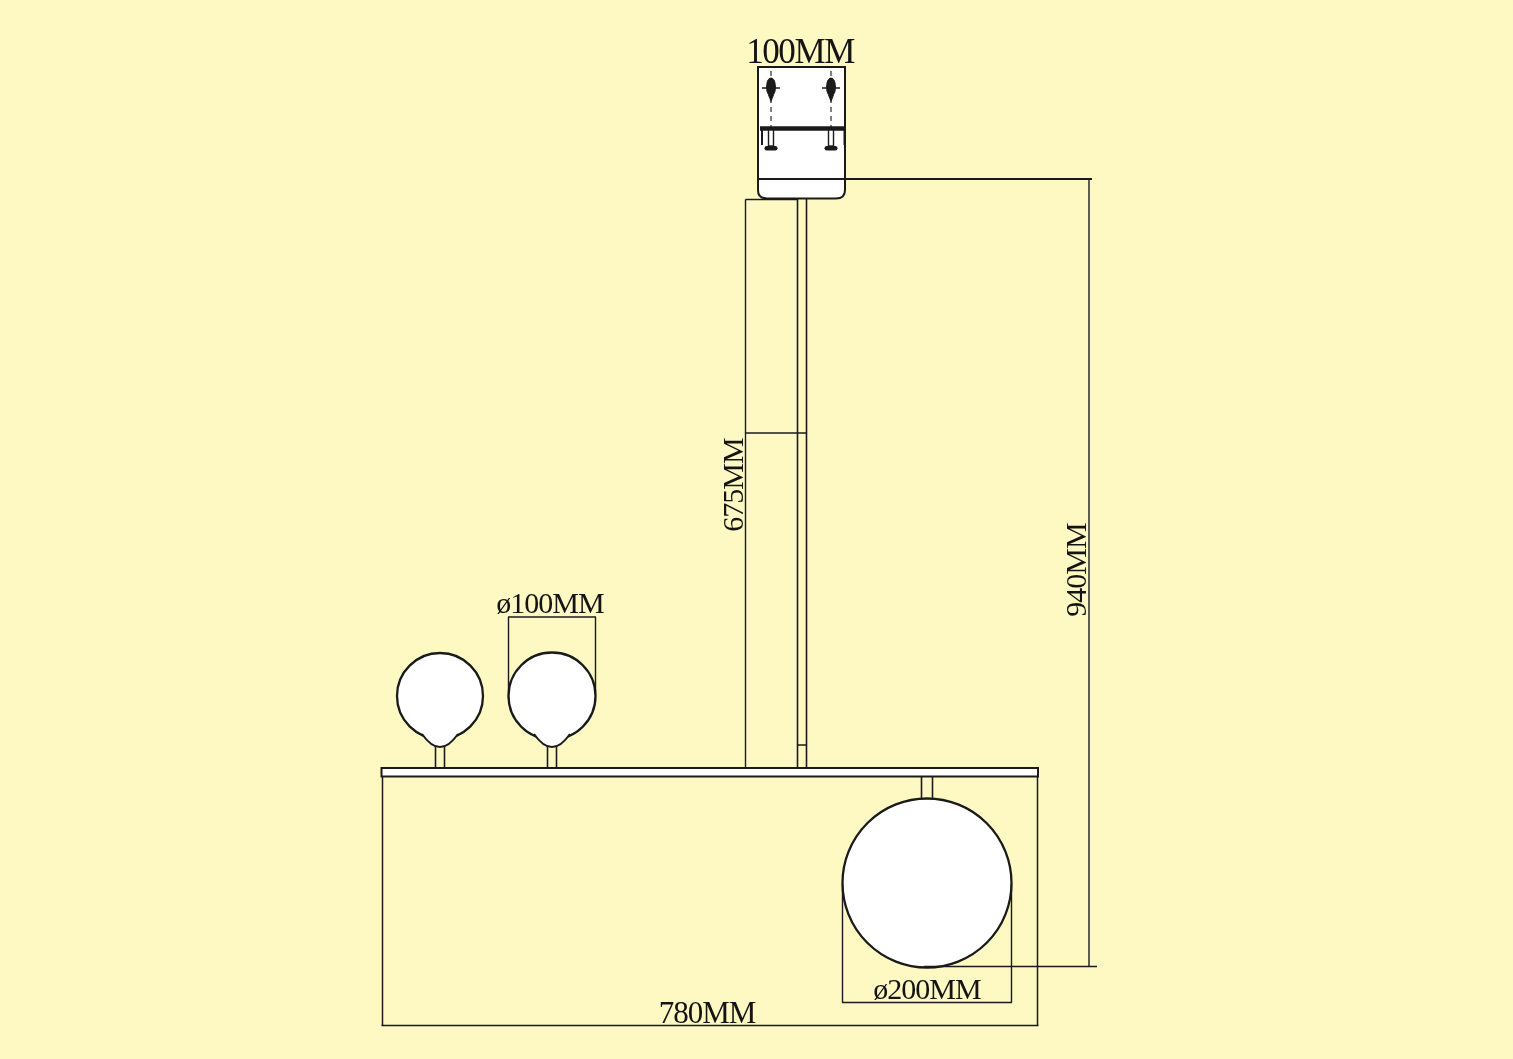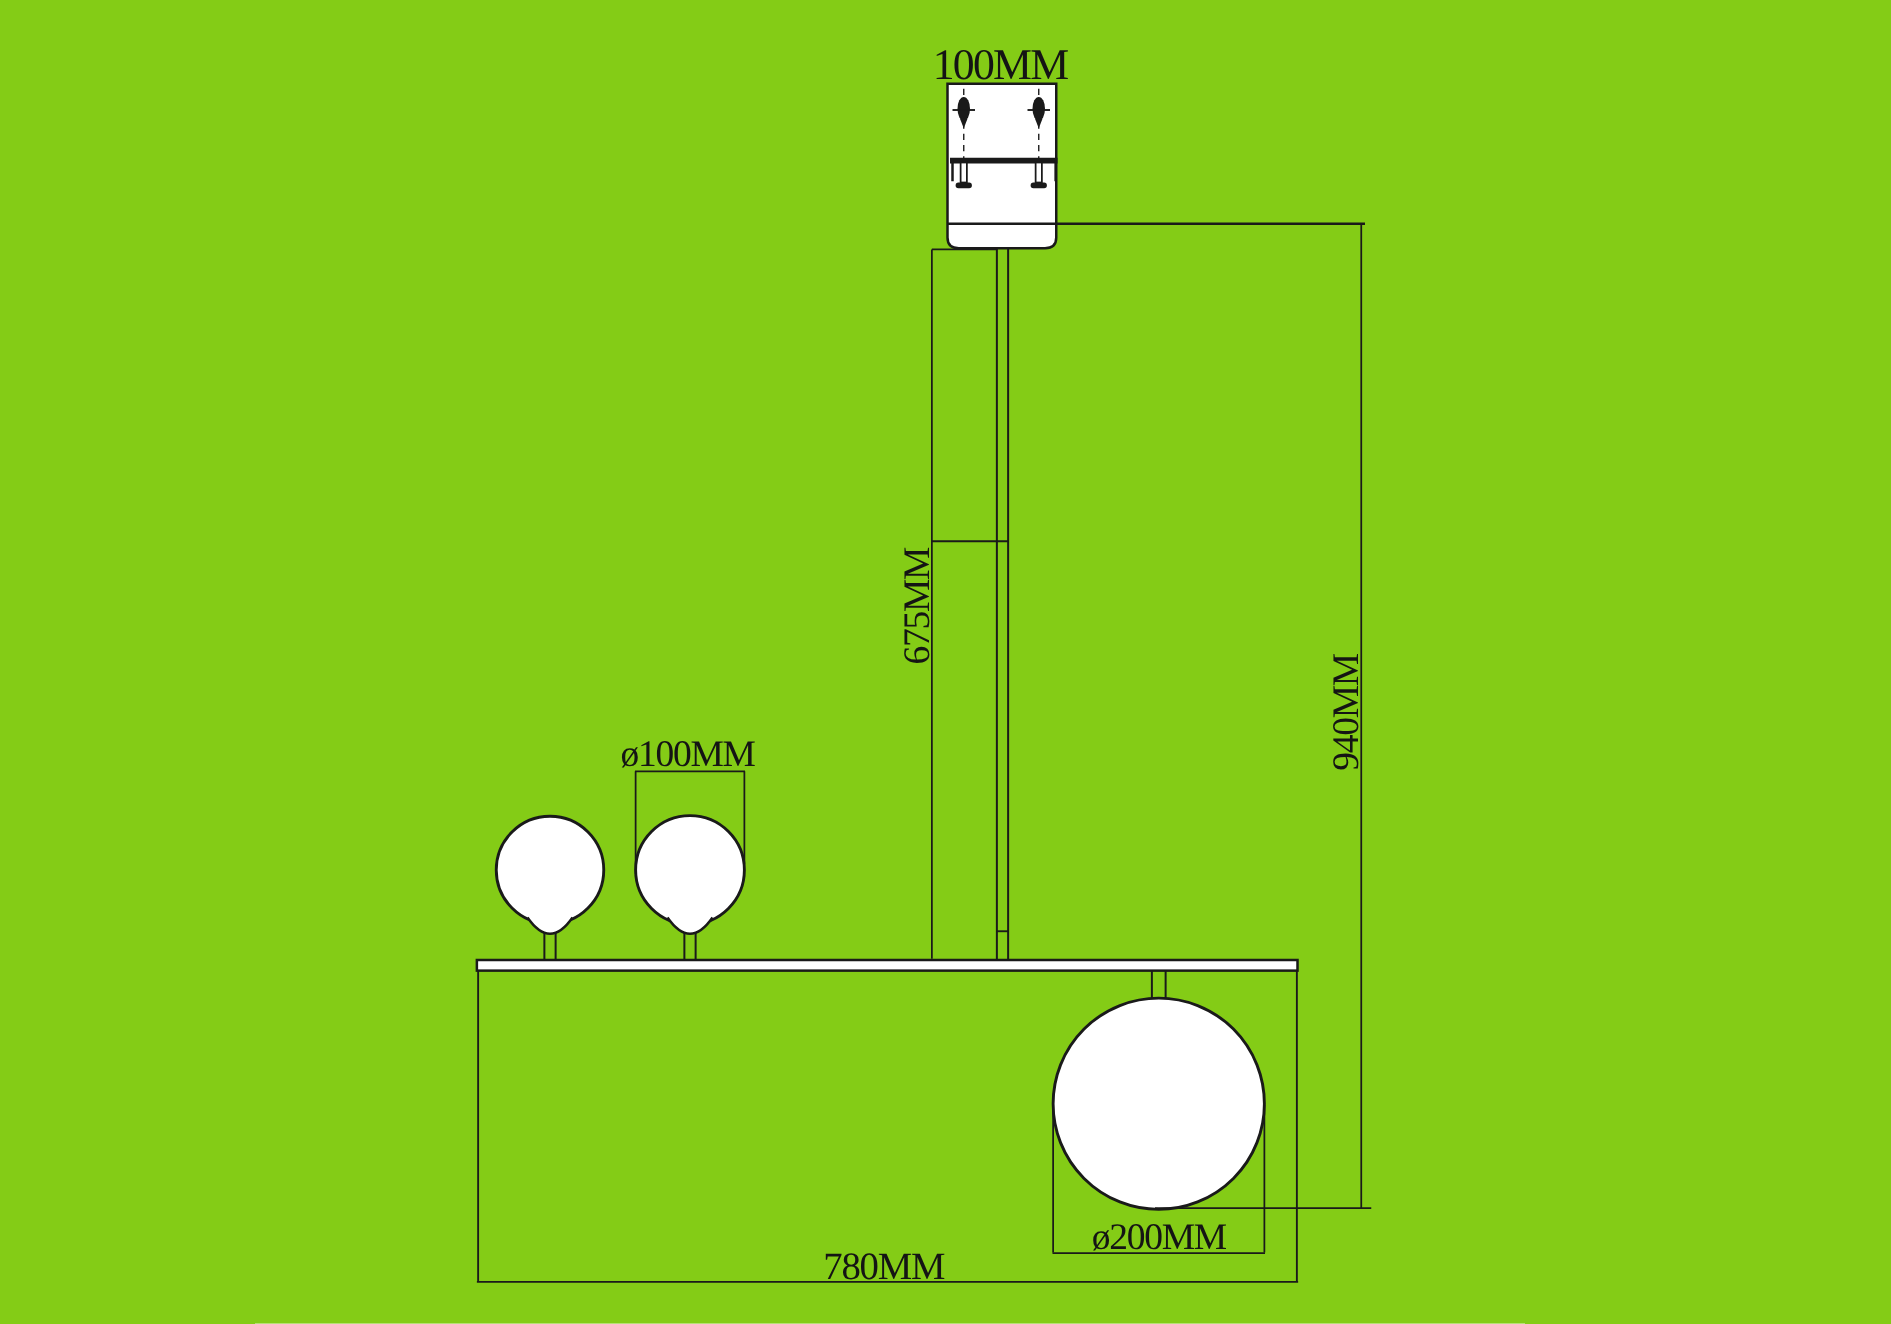--- a/index.html
+++ b/index.html
@@ -4,21 +4,21 @@
 <style>
   html, body {
     margin: 0;
     padding: 0;
     background: #ffffff;
   }
   .stage {
     position: relative;
     width: 1513px;
     height: 1059px;
-    background: #84cc16;
+    background: #fef9c3;
     overflow: hidden;
   }
   svg text {
     font-family: "Liberation Serif", "DejaVu Serif", serif;
     fill: #141414;
     letter-spacing: -1px;
   }
   .lbl-lg  { font-size: 35px; letter-spacing: -1.4px; }
   .lbl-md  { font-size: 31px; }
   .lbl-sm  { font-size: 30px; }

